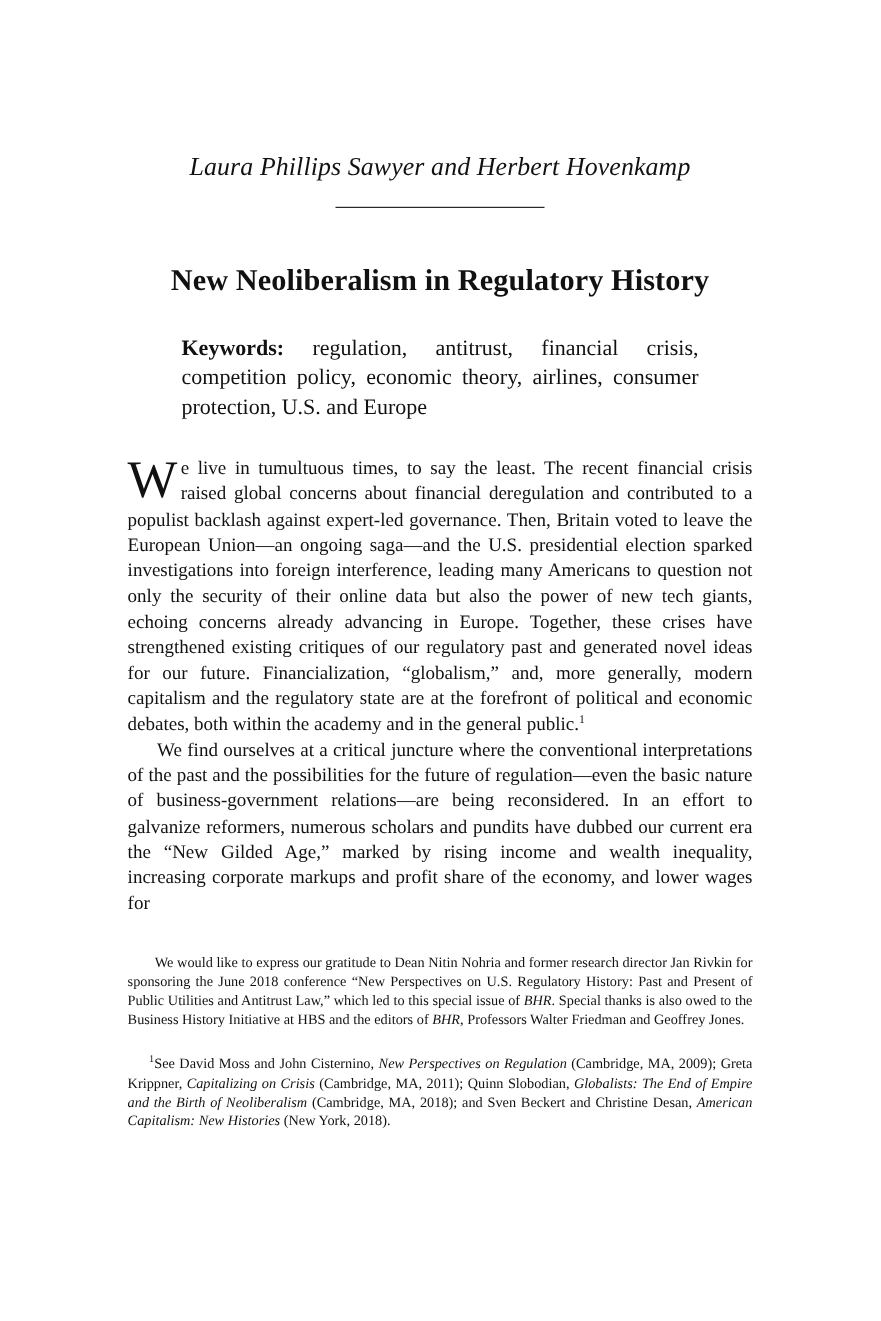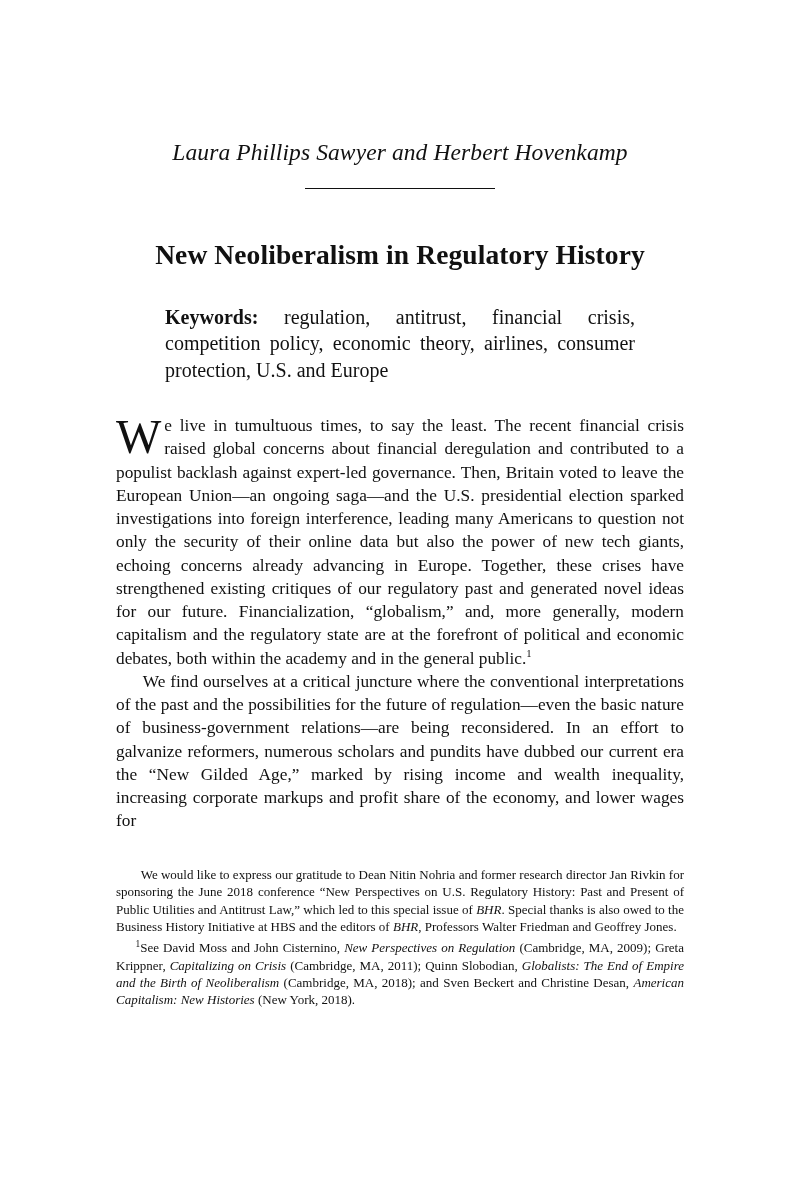--- a/index.html
+++ b/index.html
@@ -110,21 +110,21 @@
     font-size: 13px;
     line-height: 1.335;
     text-align: justify;
     text-align-last: left;
   }
   .footnotes p {
     margin: 0;
   }
   .footnotes p.fn-item {
     text-indent: 1.5em;
-    margin-top: 4px;
+    margin-top: 23px;
     font-family: Liberation Serif, serif;
   }
   .footnotes p.ack {
     text-indent: 1.9em;
   }
   .footnotes i, .footnotes em {
     font-style: italic;
   }
   sup.fnmark {
     font-size: 0.72em;

